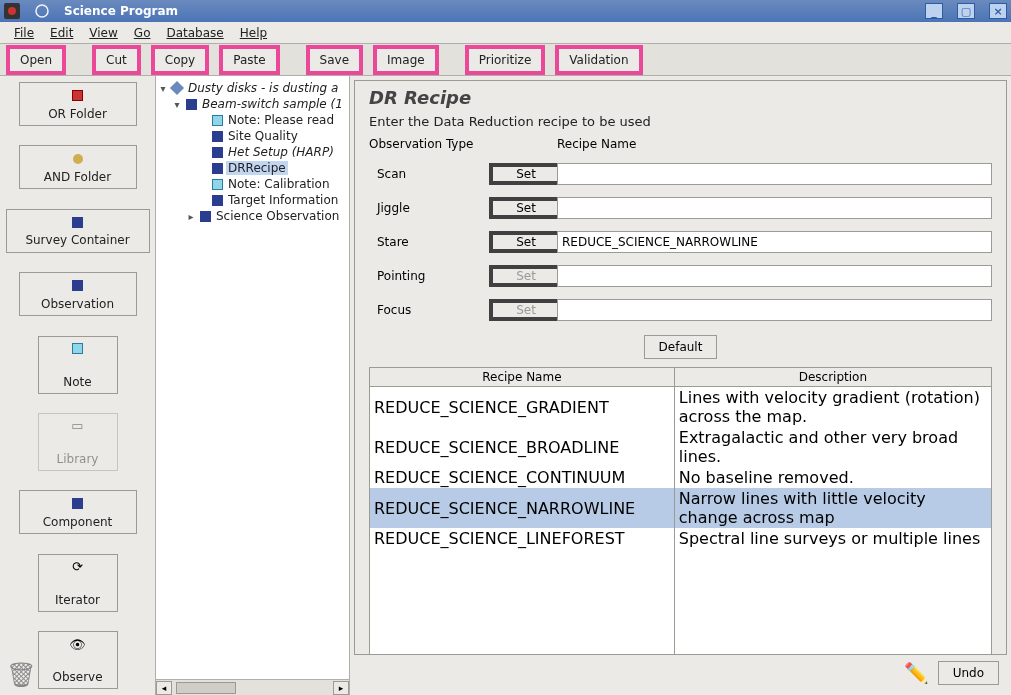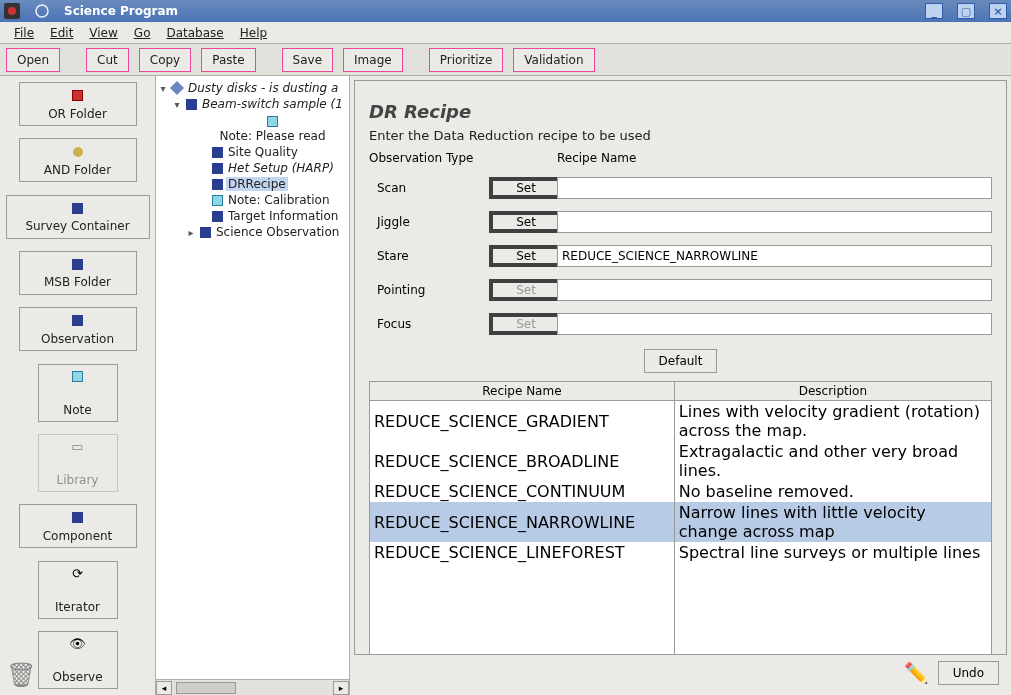--- a/index.html
+++ b/index.html
@@ -13,21 +13,21 @@
 .titlebar .title { font-weight: bold; }
 .titlebar .spacer { flex: 1; }
 .titlebar .win-btn { width: 18px; height: 16px; background: #bcd2ef; border: 1px solid #2e5ba6; margin-left: 3px; display:flex;align-items:center;justify-content:center;color:#2e5ba6;font-weight:bold;font-size:11px;line-height:1; }
 
 
 .menubar { height: 22px; background: #eceae6; border-bottom: 1px solid #b0aea9; display: flex; align-items: center; padding: 0 6px; }
 .menubar .menu-item { padding: 2px 8px; color: #222; text-decoration: underline; }
 
 
 .toolbar { height: 32px; background: #e3e1dc; border-bottom: 1px solid #b0aea9; display: flex; align-items: center; padding: 0 6px; gap: 10px; }
-.tbtn { background: #eceae6; border: 1px solid #ec4899; padding: 4px 10px; color: #222; cursor:pointer; }
+.tbtn { background: #eceae6; border: 4px solid #ec4899; padding: 4px 10px; color: #222; cursor:pointer; }
 .toolbar .sep { width: 6px; }
 
 
 .main { display: flex; height: calc(695px - 22px - 22px - 32px); }
 
 
 .palette { width: 156px; background: #eceae6; border-right: 1px solid #b0aea9; padding: 6px 4px; display:flex;flex-direction:column;align-items:center;gap:6px; position:relative;justify-content:space-between;}
 .palette-btn { width: 118px; min-height: 44px; background: #eceae6; border: 1px solid #9c9a94; display:flex;flex-direction:column;align-items:center;justify-content:center;gap:3px;padding:4px;cursor:pointer; }
 .palette-btn.wide { width: 144px; }
 .palette-btn.narrow { width: 80px; gap: 18px; }
@@ -44,21 +44,21 @@
 .tree-row .ticon { width:14px;height:12px;display:inline-flex;align-items:center;justify-content:center;font-size:10px; }
 .tree-row.selected .tlabel { background:#c2d6f2; }
 .tree-row .tlabel { padding:0 2px; }
 .tree-row.italic .tlabel { font-style: italic; }
 .tree-scroll-h { position:absolute;left:0;right:0;bottom:0;height:16px;background:#e3e1dc;border-top:1px solid #b0aea9;display:flex;align-items:center; }
 .tree-scroll-h .arrow { width:16px;height:14px;border:1px solid #9c9a94;background:#eceae6;display:flex;align-items:center;justify-content:center;font-size:9px; }
 .tree-scroll-h .thumb { width:60px;height:12px;background:#cfcdc7;border:1px solid #9c9a94;margin-left:4px; }
 
 
 .editor { flex:1; background:#eceae6; border-left: none; padding: 4px; display:flex;flex-direction:column; }
-.editor-frame { flex:1; border:1px solid #9c9a94; padding: 20px 14px; background:#eceae6; overflow:auto;}
+.editor-frame { flex:1; border:1px solid #9c9a94; padding: 6px 14px; background:#eceae6; overflow:auto;}
 .editor-title { font-size:18px; font-weight:bold; font-style:italic; color:#444; margin-bottom:6px; }
 .editor-subtitle { font-size:13px; color:#222; margin-bottom:8px; }
 
 .obs-grid { display:grid; grid-template-columns: 110px 58px 1fr; row-gap:12px; column-gap: 10px; align-items:center; margin-bottom: 14px;}
 .obs-grid .hdr { font-size:12px; color:#000; }
 .obs-grid .rowlbl { font-size:12px; text-align:left; padding-left:8px;}
 .setbtn { width:74px; height:22px; border:4px solid #404040; background:#eceae6; cursor:pointer; }
 .setbtn:disabled { color:#999; cursor:default; }
 .recipe-input { height:22px; border:1px solid #9c9a94; background:#fff; padding:0 4px; width:100%; font-size:12px;}
 
@@ -133,26 +133,20 @@
       <span class="picon">
           <span class="circ"></span>
         </span>
       <span class="plbl">AND Folder</span>
     </div>
     <div class="palette-btn wide">
       <span class="picon">
           <span class="sq-blue"></span>
         </span>
       <span class="plbl">Survey Container</span>
-    </div>
-    <div class="palette-btn">
-      <span class="picon">
-          <span class="sq-blue"></span>
-        </span>
-      <span class="plbl">MSB Folder</span>
     </div>
     <div class="palette-btn">
       <span class="picon">
           <span class="sq-blue"></span>
         </span>
       <span class="plbl">Observation</span>
     </div>
     <div class="palette-btn narrow">
       <span class="picon">
           <span class="sq-note"></span>
@@ -190,21 +184,21 @@
         <span class="tlabel">Dusty disks - is dusting a</span>
       </div>
       <div class="tree-row italic" style="padding-left:14px">
         <span class="toggle">▾</span>
         <span class="ticon">
             <span class="sq-blue"></span>
           </span>
         <span class="tlabel">Beam-switch sample (1</span>
       </div>
       <div id="tree-items">
-          <div class="tree-row" style="padding-left: 40px; flex-direction: column;">
+          <div class="tree-row" style="padding-left: 40px;">
             <span class="toggle"></span>
             <span class="ticon">
               <span class="sq-note"></span>
             </span>
             <span class="tlabel">Note: Please read</span>
           </div>
           <div class="tree-row" style="padding-left: 40px;">
             <span class="toggle"></span>
             <span class="ticon">
               <span class="sq-blue"></span>

